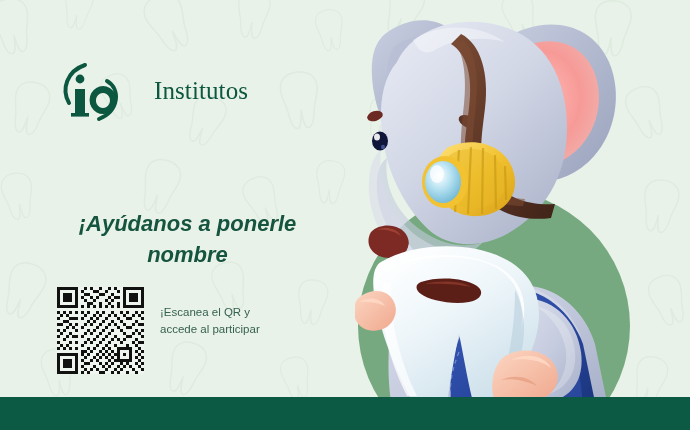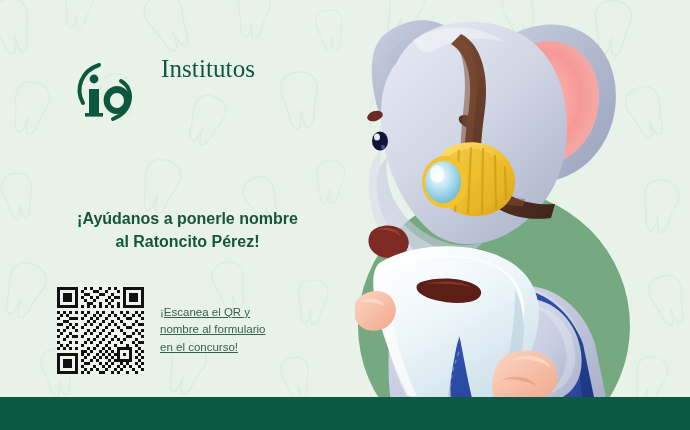--- a/index.html
+++ b/index.html
@@ -32,62 +32,62 @@
   #green-circle{
     position:absolute;
     left:358px;top:190px;
     width:272px;height:272px;
     border-radius:50%;
     background:#76a97f;
     z-index:5;
   }
   
   #logo-block{
-    position:absolute;left:69px;top:55px;
+    position:absolute;left:55px;top:55px;
     z-index:20;
-    display:flex;
+    display:flex;align-items:center;gap:7px;
   }
   #logo-mark{width:84px;height:72px;display:block;}
   #logo-text{
     margin-left:8px;
     color:#0c5740;
     font-family:"Liberation Serif", serif;
     font-size:25px;
     line-height:1.14;
     letter-spacing:.1px;
     white-space:nowrap;
   }
   #logo-text .ln{display:block;}
   
   #headline{
     position:absolute;left:55px;top:208px;width:265px;
     z-index:20;
     color:#15543f;
-    font-size:16px;
+    font-size:22px;
     font-weight:600;
     line-height:1.42;
     text-align:center;
+    font-style:italic;
   }
   #headline .ln{display:block;}
   
   #qr-code{
     position:absolute;left:57px;top:287px;
     width:87px;height:87px;
     z-index:20;
     background:#eef4ee;
   }
   #qr-code svg{display:block;width:87px;height:87px;}
   
   #qr-caption{
     position:absolute;left:160px;top:304px;width:140px;
     z-index:20;
     color:#35604f;
     font-size:11.5px;
     line-height:1.52;
-    text-decoration:underline;
   }
   #qr-caption .ln{display:block;}
   
   #mouse-illustration{
     position:absolute;left:355px;top:0px;
     width:290px;height:402px;
     z-index:10;
   }
   #mouse-illustration svg{display:block;}
 </style>
@@ -341,21 +341,20 @@
         <path d="M48,31 a13.5,14 0 1,0 .1,0 z M48,38 a7,7.5 0 1,1 -.1,0 z"></path>
       </g>
     </svg>
     <div id="logo-text">
       <span class="ln">Institutos</span>
     </div>
   </div>
 
   <div id="headline">
     <span class="ln">¡Ayúdanos a ponerle nombre</span>
-    <span class="ln">al Ratoncito Pérez!</span>
   </div>
 
   <div id="qr-code">
     <svg viewBox="0 0 29 29" shape-rendering="crispEdges" xmlns="http://www.w3.org/2000/svg">
       <rect width="29" height="29" fill="#eef4ee"></rect>
       <g fill="#111111">
 
         <rect x="0" y="0" width="7" height="1"></rect>
           <rect x="0" y="6" width="7" height="1"></rect>
         <rect x="0" y="0" width="1" height="7"></rect>
@@ -629,19 +628,18 @@
         <rect x="18" y="28" width="1" height="1"></rect>
           <rect x="20" y="28" width="1" height="1"></rect>
         <rect x="23" y="28" width="1" height="1"></rect>
           <rect x="26" y="28" width="1" height="1"></rect>
       </g>
     </svg>
   </div>
 
   <div id="qr-caption">
     <span class="ln">¡Escanea el QR y</span>
-    <span class="ln">nombre al formulario</span>
-    <span class="ln">en el concurso!</span>
+    <span class="ln">accede al participar</span>
   </div>
 
   <div id="bottom-band"></div>
 
 </div>
 
 </body></html>

